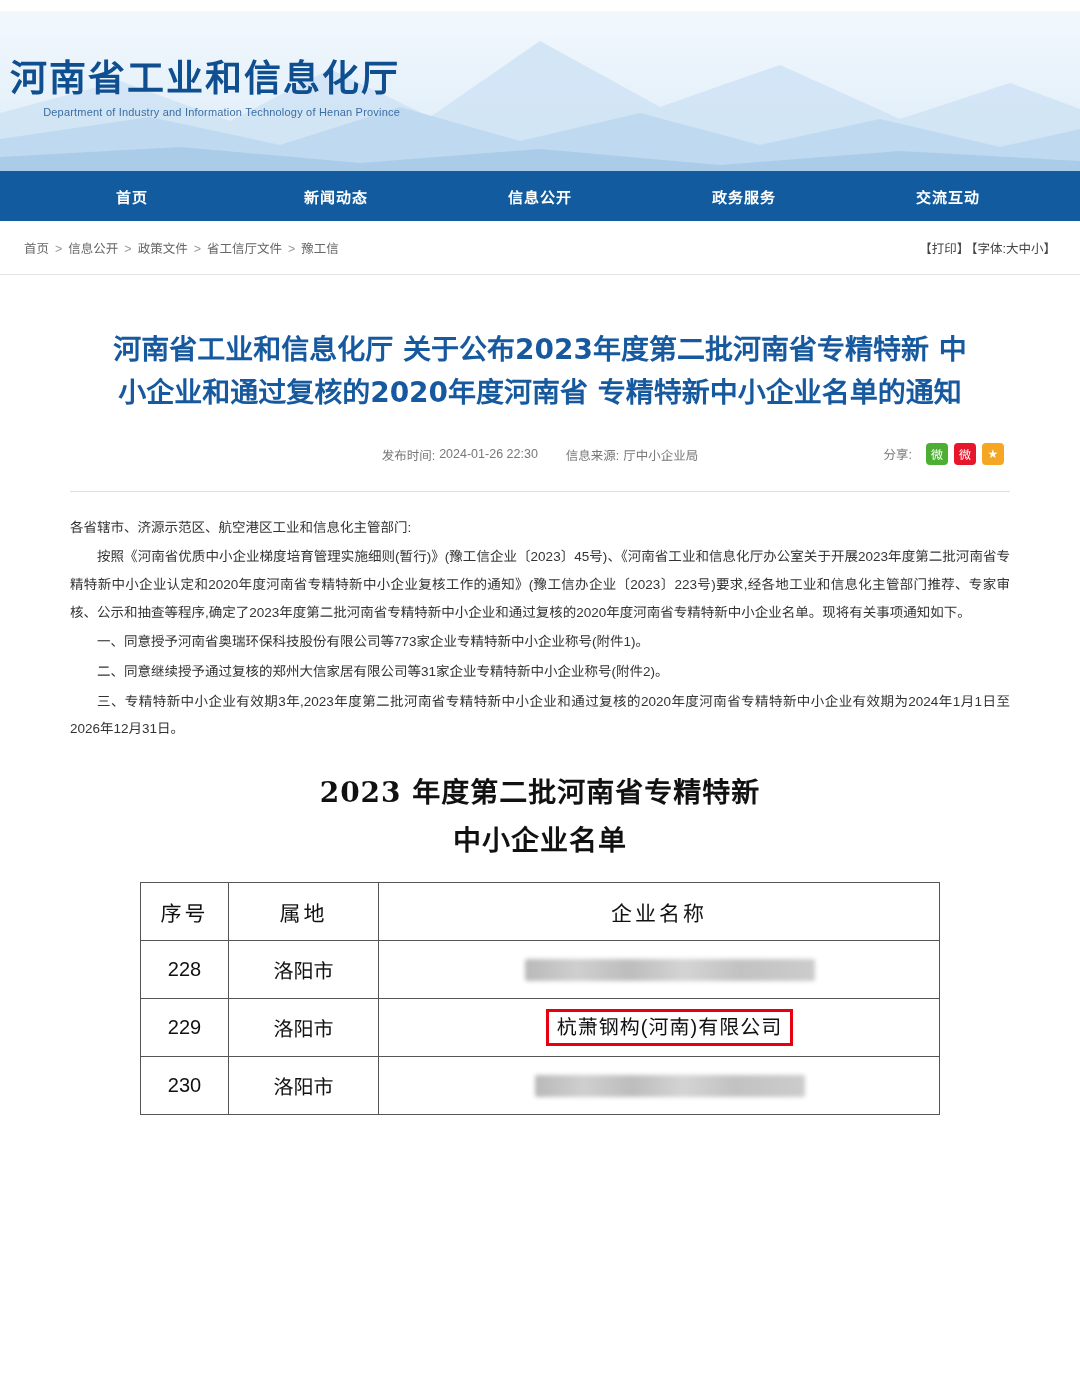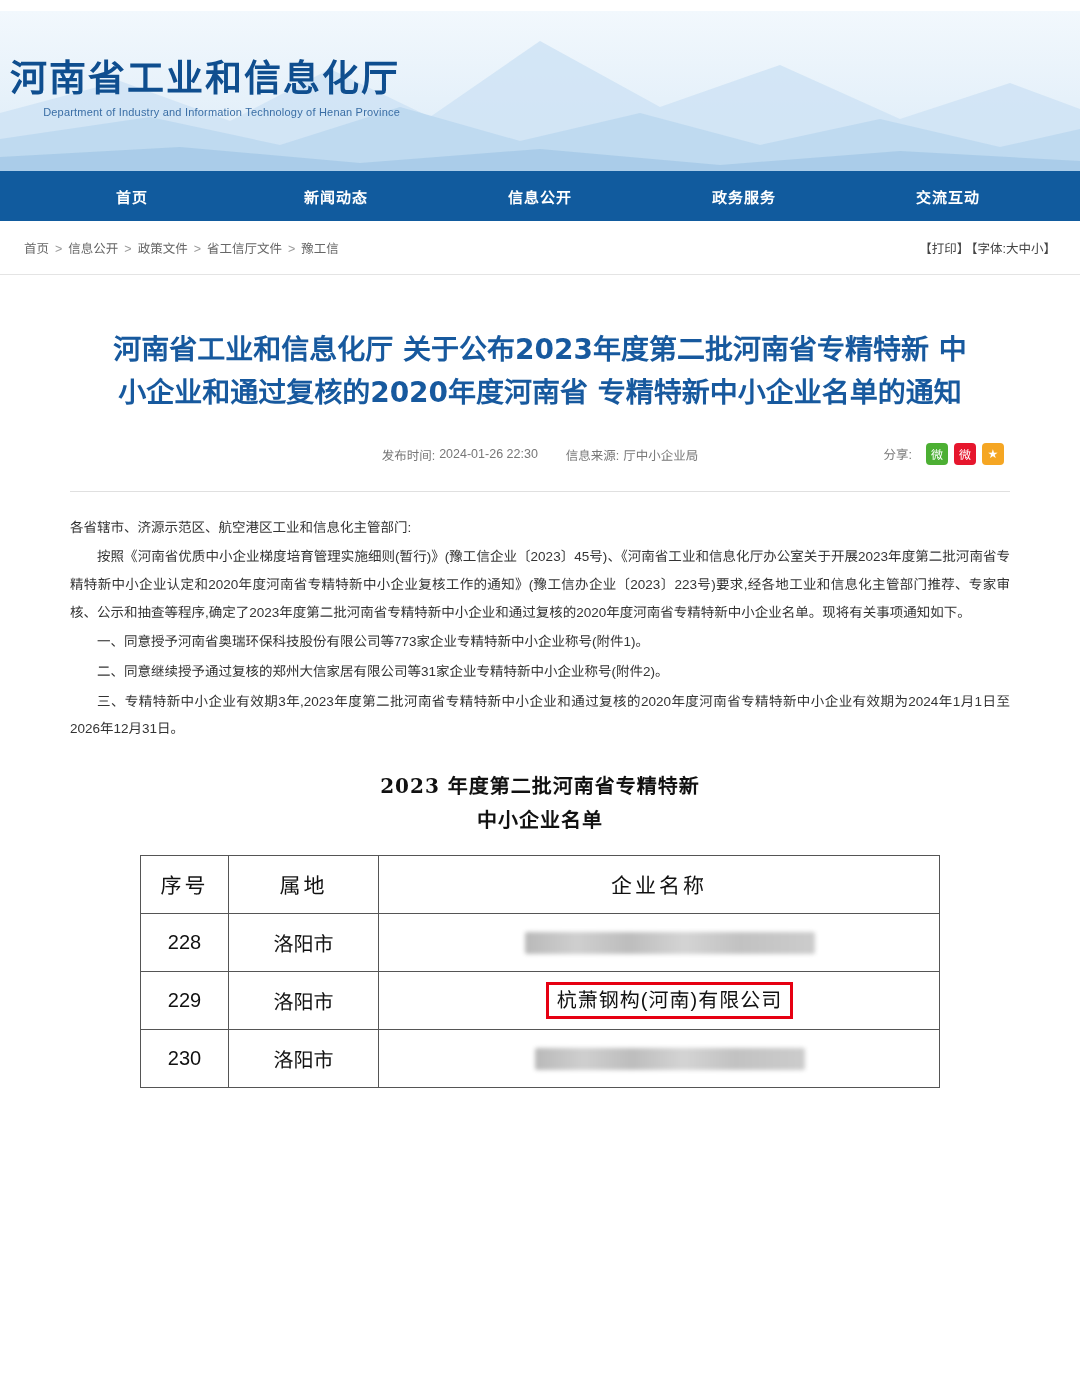--- a/index.html
+++ b/index.html
@@ -162,21 +162,21 @@
   .indent { text-indent: 2em; }
 
   
   .attach {
     margin-top: 26px;
     padding-bottom: 10px;
   }
   .attach-title {
     font-family: "DejaVu Serif", "Liberation Serif", serif;
     font-weight: bold;
-    font-size: 20px;
+    font-size: 28px;
     text-align: center;
     color: #111;
     line-height: 1.7;
     letter-spacing: 1px;
   }
   .list-table {
     width: 800px;
     margin: 18px auto 0 auto;
     border-collapse: collapse;
     table-layout: fixed;

